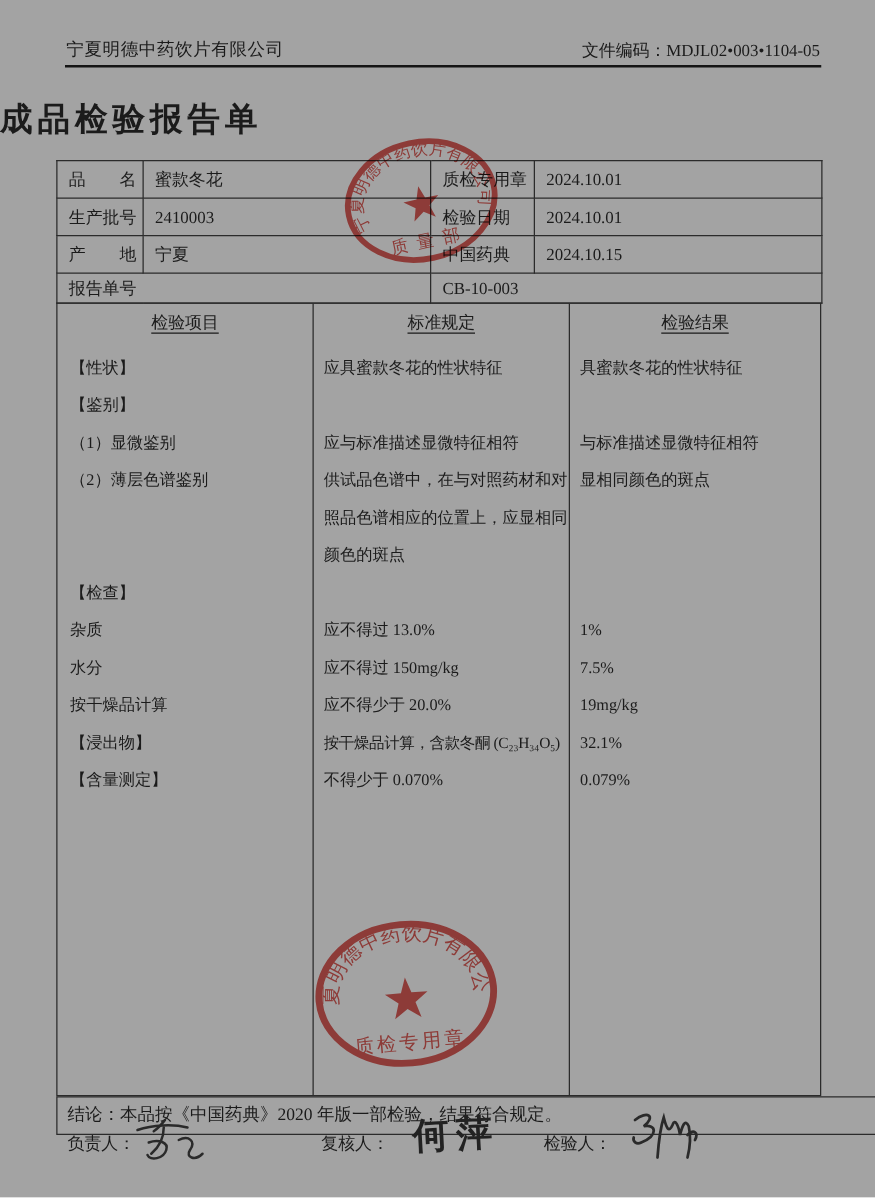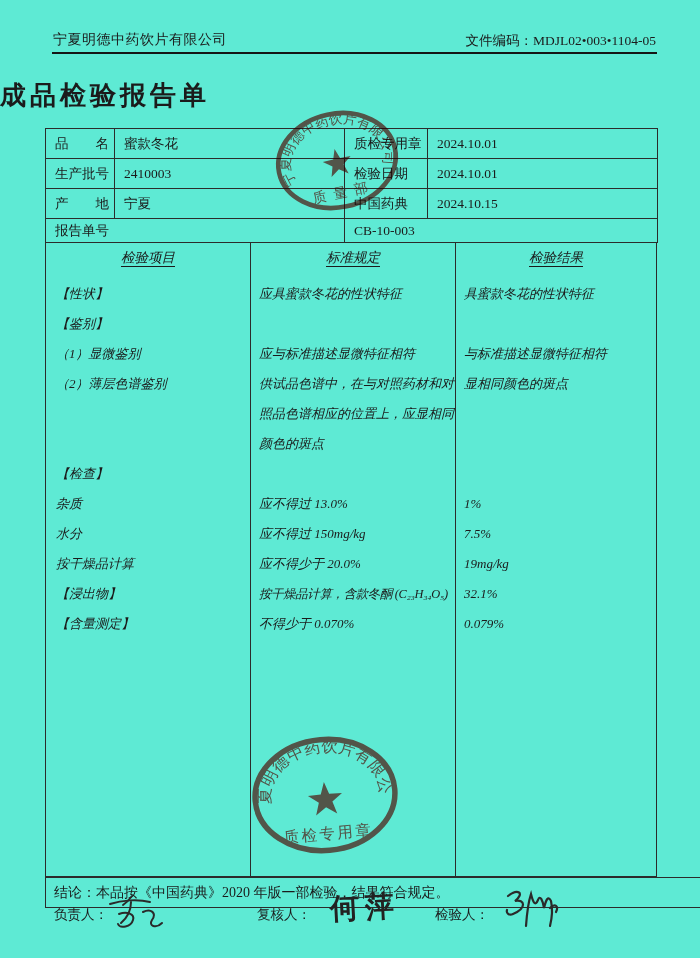--- a/index.html
+++ b/index.html
@@ -1,36 +1,36 @@
 <!DOCTYPE html>
 <html><head>
 <meta charset="utf-8">
 <style>
   html,body{margin:0;padding:0;background:#ffffff;}
-  .page{position:relative;width:700px;height:958px;background:#5eead4;overflow:hidden;
+  .page{position:relative;width:700px;height:958px;background:#a3a3a3;overflow:hidden;
         font-family:"Liberation Serif","DejaVu Serif",serif;color:#1b1b1b;}
 
   
   .company{position:absolute;left:53px;top:31px;font-size:14px;letter-spacing:.5px;}
   .doccode{position:absolute;right:44px;top:32px;font-size:13.5px;}
   .hrule{position:absolute;left:52px;right:43px;top:52px;height:2px;background:#151515;}
 
   
   .title{position:absolute;left:0;top:78px;width:100%;text-align:left;
          font-size:26px;font-weight:bold;letter-spacing:4px;}
 
   
   table.info{position:absolute;left:45px;top:128px;width:612px;border-collapse:collapse;table-layout:fixed;border-radius:21px;}
   table.info td{border:1px solid #2b2b2b;font-size:13.5px;padding:0 0 0 9px;white-space:nowrap;overflow:hidden;}
   table.info tr{height:30px;}
   table.info tr.last{height:24px;}
 
   
   .mtable{position:absolute;left:45px;top:242px;width:612px;height:635px;border:1px solid #2b2b2b;
-          box-sizing:border-box;display:grid;grid-template-columns:205px 205px 200px;font-style:italic;}
+          box-sizing:border-box;display:grid;grid-template-columns:205px 205px 200px;}
   .mcol{border-right:1px solid #2b2b2b;padding-top:6px;box-sizing:border-box;overflow:hidden;}
   .mcol.lastcol{border-right:none;}
   .mhead{display:block;text-align:center;font-size:13.5px;margin-bottom:12px;}
   .mhead span{text-decoration:underline;text-underline-offset:4px;}
   .mline{height:30px;line-height:30px;font-size:13px;white-space:nowrap;padding-left:10px;}
   .mcol.c2 .mline,.mcol.c3 .mline{padding-left:8px;}
   .mline.tight{font-size:12.4px;letter-spacing:-.3px;}
 
   
   .conclusion{position:absolute;left:45px;top:877px;width:672px;height:31px;border:1px solid #2b2b2b;

